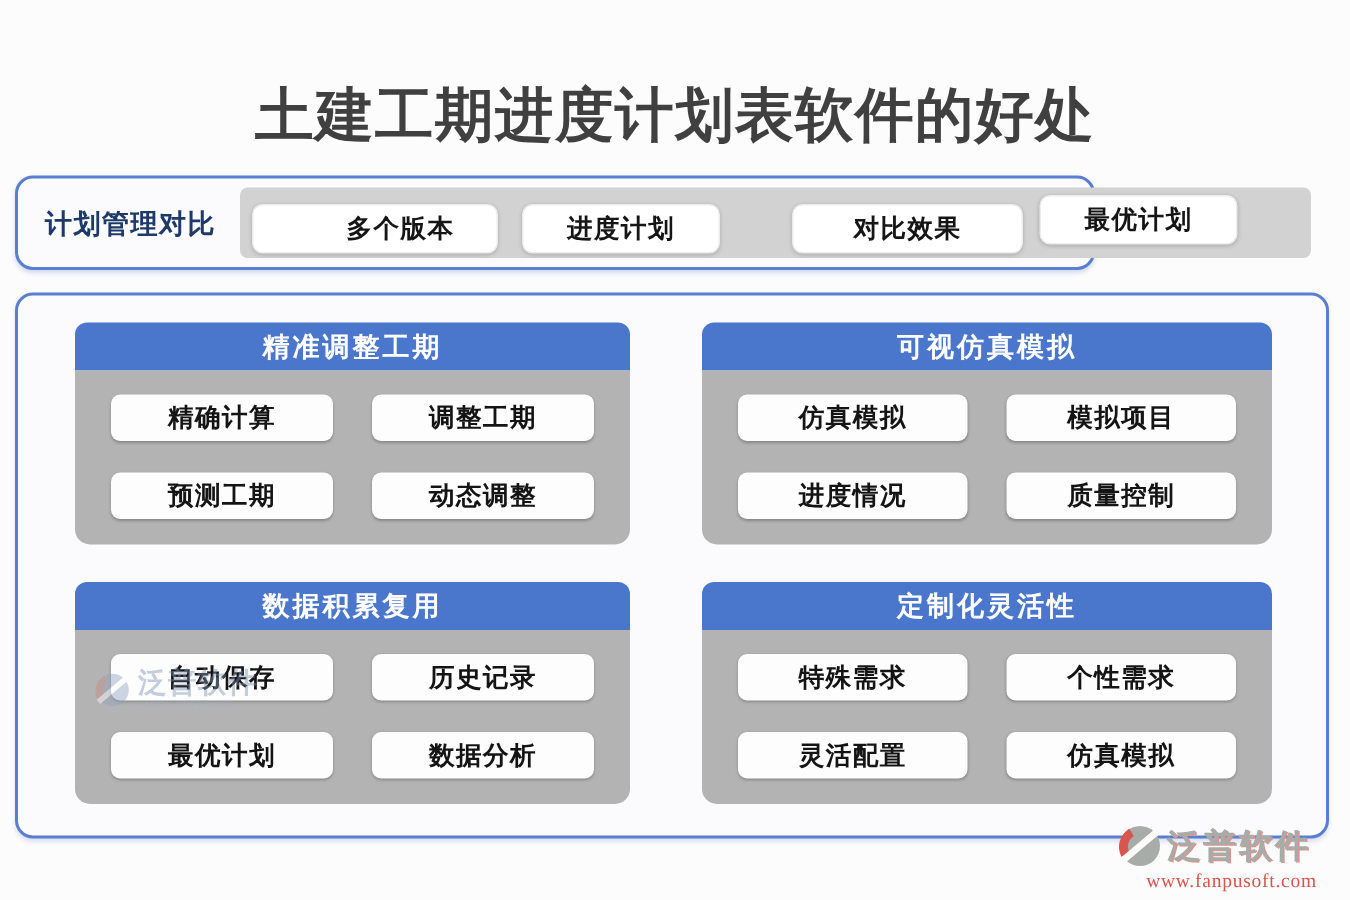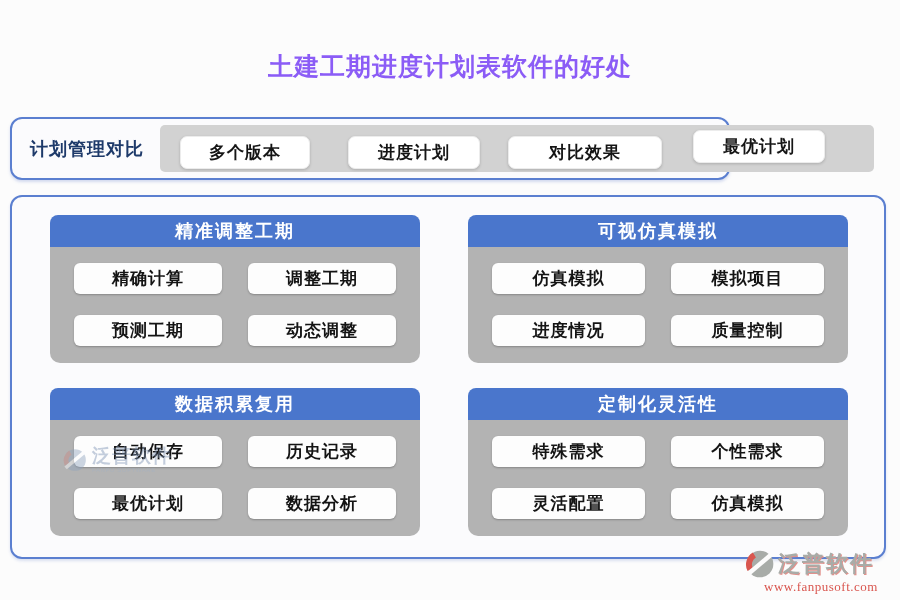--- a/index.html
+++ b/index.html
@@ -2,21 +2,21 @@
 <html><head>
 <meta charset="utf-8">
 <style>
   html,body{margin:0;padding:0;}
   body{
     width:900px;height:600px;position:relative;overflow:hidden;
     background:#fcfcfc;font-family:"Liberation Sans",sans-serif;
   }
   .page-title{
     position:absolute;top:50px;left:0;width:900px;text-align:center;
-    font-size:25px;font-weight:bold;color:#8b5cf6;letter-spacing:1px;
+    font-size:39px;font-weight:bold;color:#404040;letter-spacing:1px;
   }
   
   .topbar{
     position:absolute;left:10px;top:117px;width:720px;height:63px;
     background:#fbfbfd;border:2px solid #5b7fd0;border-radius:12px;
     box-sizing:border-box;box-shadow:0 2px 3px rgba(90,120,200,.25);
   }
   .topbar-label{
     position:absolute;left:18px;top:0;height:59px;display:flex;align-items:center;
     font-size:18px;font-weight:bold;color:#1e3a6a;letter-spacing:1px;
@@ -24,23 +24,23 @@
   .strip{
     position:absolute;left:148px;top:6px;width:714px;height:47px;
     background:#d2d2d2;border-radius:5px;
   }
   .chip{
     position:absolute;height:31px;background:#ffffff;border:1px solid #ececec;
     border-radius:7px;box-shadow:0 1px 3px rgba(0,0,0,.18);
     display:flex;align-items:center;justify-content:center;
     font-size:17px;font-weight:bold;color:#151515;letter-spacing:1px;cursor:pointer;
   }
-  .chip.c1{left:168px;top:17px;width:128px;}
+  .chip.c1{left:156px;top:17px;width:128px;padding-left:34px;}
   .chip.c2{left:336px;top:17px;width:130px;}
-  .chip.c3{left:496px;top:17px;width:152px;}
+  .chip.c3{left:516px;top:17px;width:152px;}
   .chip.c4{left:681px;top:11px;width:130px;}
   
   .main{
     position:absolute;left:10px;top:195px;width:876px;height:364px;
     background:#fbfbfd;border:2px solid #5b7fd0;border-radius:12px;
     box-sizing:border-box;box-shadow:0 2px 3px rgba(90,120,200,.2);
   }
   .panel{position:absolute;width:370px;height:118px;}
   .panel.p1{left:38px;top:18px;}
   .panel.p2{left:456px;top:18px;width:380px;}

